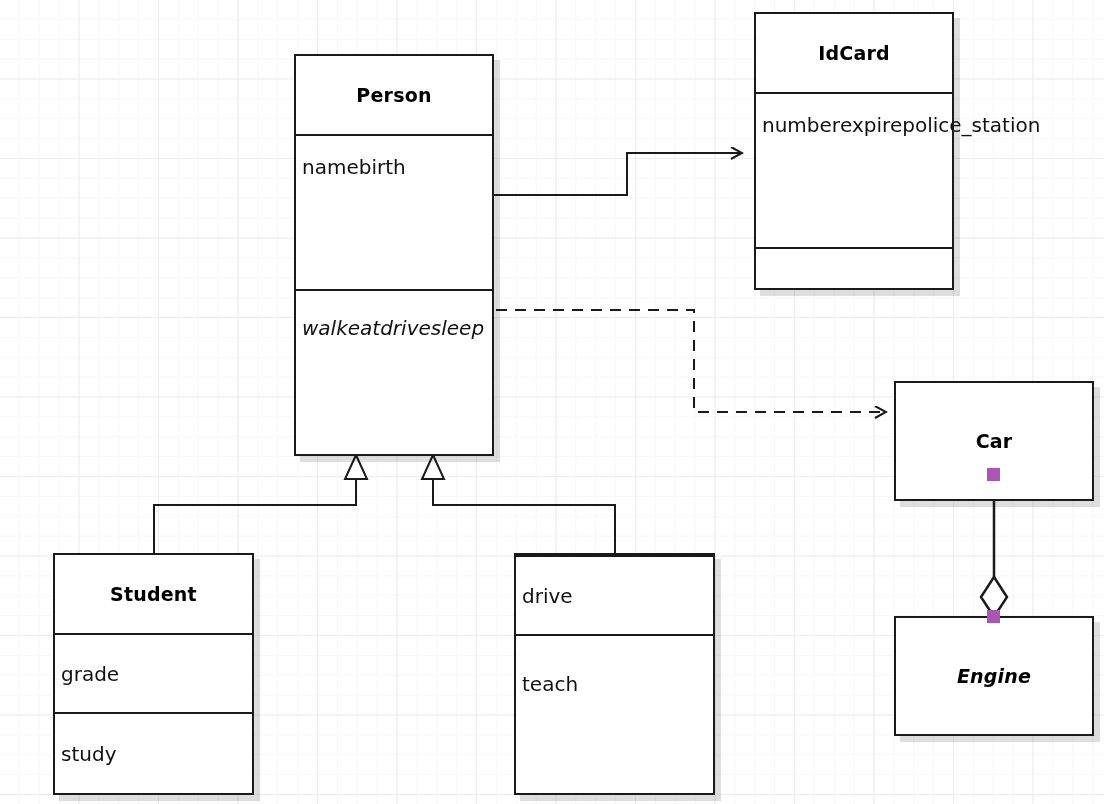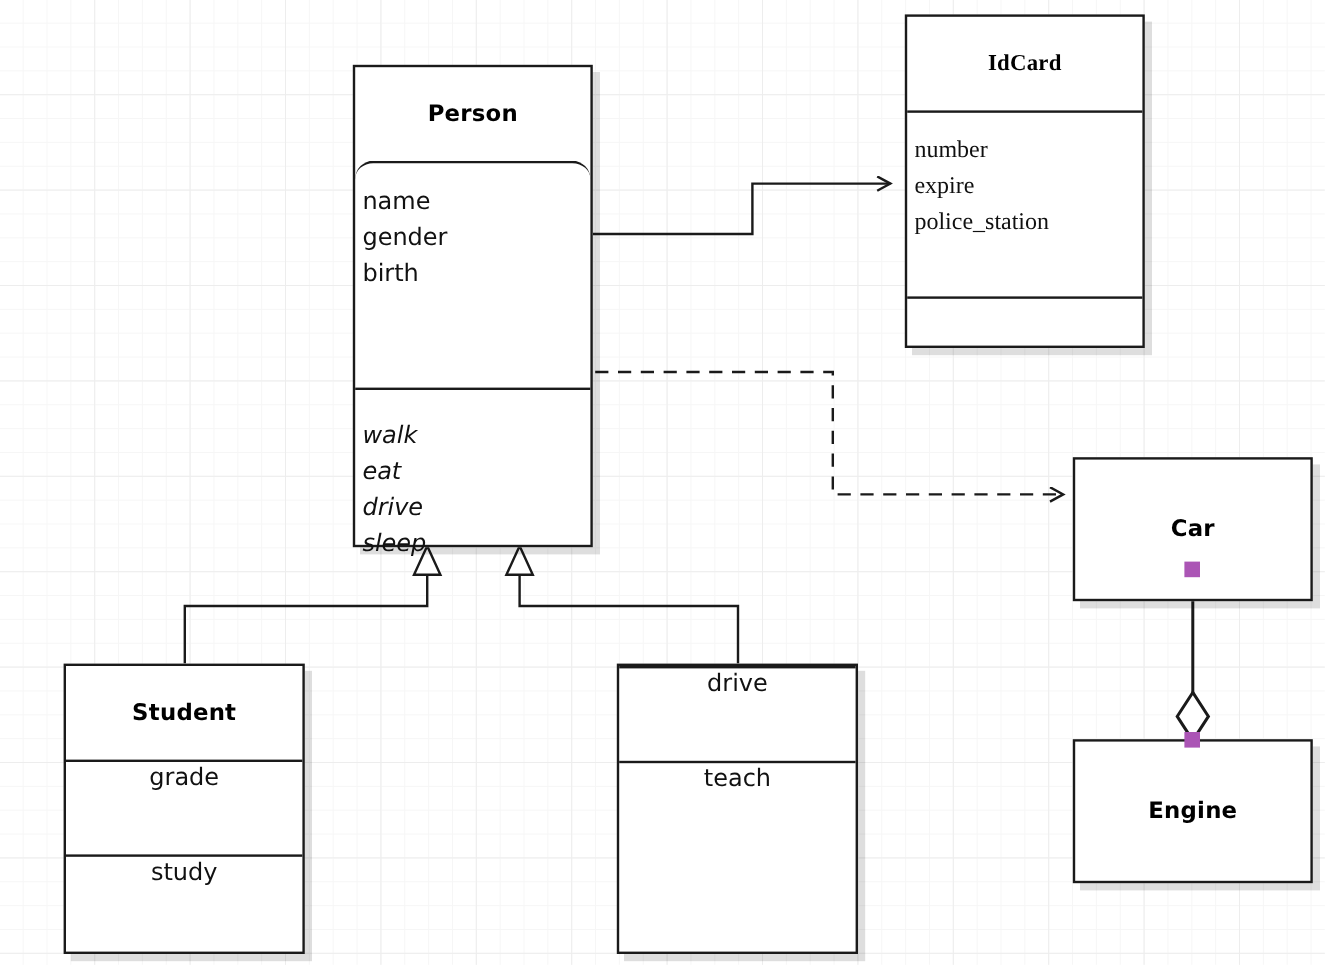--- a/index.html
+++ b/index.html
@@ -42,45 +42,45 @@
     font-weight:bold;
     font-size:19px;
     color:#000;
     letter-spacing:0.2px;
     box-sizing:border-box;
   }
   .cls-sec{
     box-sizing:border-box;
     border-top:2px solid #1a1a1a;
     padding:14px 6px 6px 6px;
-    display:flex;flex-direction:column;justify-content:flex-start;
+    display:flex;flex-direction:row;justify-content:flex-start;
   }
   .cls-sec .row{
     font-size:20px;
     color:#111;
     line-height:30px;
     white-space:nowrap;
   }
   .cls-sec.single .row{line-height:normal;}
 
   
   #class-person{left:294px;top:54px;width:200px;height:402px;}
   #class-person .cls-title{height:78px;border-radius:22px;}
-  #class-person .sec-attrs{height:189px;padding-top:16px;border-radius:15px;}
+  #class-person .sec-attrs{height:155px;padding-top:16px;}
   #class-person .sec-ops{height:165px;padding-top:22px;font-style:italic;}
 
-  #class-idcard{left:754px;top:12px;width:200px;height:278px;font-family:Liberation Serif, serif;}
+  #class-idcard{left:754px;top:12px;width:200px;height:278px;}
   #class-idcard .cls-title{height:78px;}
   #class-idcard .sec-attrs{height:155px;padding-top:16px;}
   #class-idcard .sec-ops{height:41px;padding:0;}
 
   #class-car{left:894px;top:353px;width:200px;height:120px;margin-top:28px;}
   #class-car .cls-title{height:116px;font-size:19px;}
 
-  #class-engine{left:894px;top:616px;width:200px;height:120px;}
+  #class-engine{left:894px;top:616px;width:200px;height:120px;font-style:italic;}
   #class-engine .cls-title{height:116px;font-size:19px;}
 
   #class-student{left:53px;top:553px;width:201px;height:242px;}
   #class-student .cls-title{height:78px;}
   #class-student .sec-attrs{height:79px;}
   #class-student .sec-ops{height:81px;}
 
   #class-teacher{left:514px;top:553px;width:201px;height:242px;}
   #class-teacher .cls-title{height:78px;}
   #class-teacher .sec-attrs{height:79px;}
@@ -141,21 +141,20 @@
     </g>
   </svg>
 
   <div class="port" style="left:987px;top:468px;"></div>
   <div class="port" style="left:987px;top:610px;"></div>
 
   <div class="umlclass" id="class-person">
     <div class="cls-title">Person</div>
     <div class="cls-sec sec-attrs">
       <div class="row">name</div>
-      <div class="row">gender</div>
       <div class="row">birth</div>
     </div>
     <div class="cls-sec sec-ops">
       <div class="row">walk</div>
       <div class="row">eat</div>
       <div class="row">drive</div>
       <div class="row">sleep</div>
     </div>
   </div>
 

